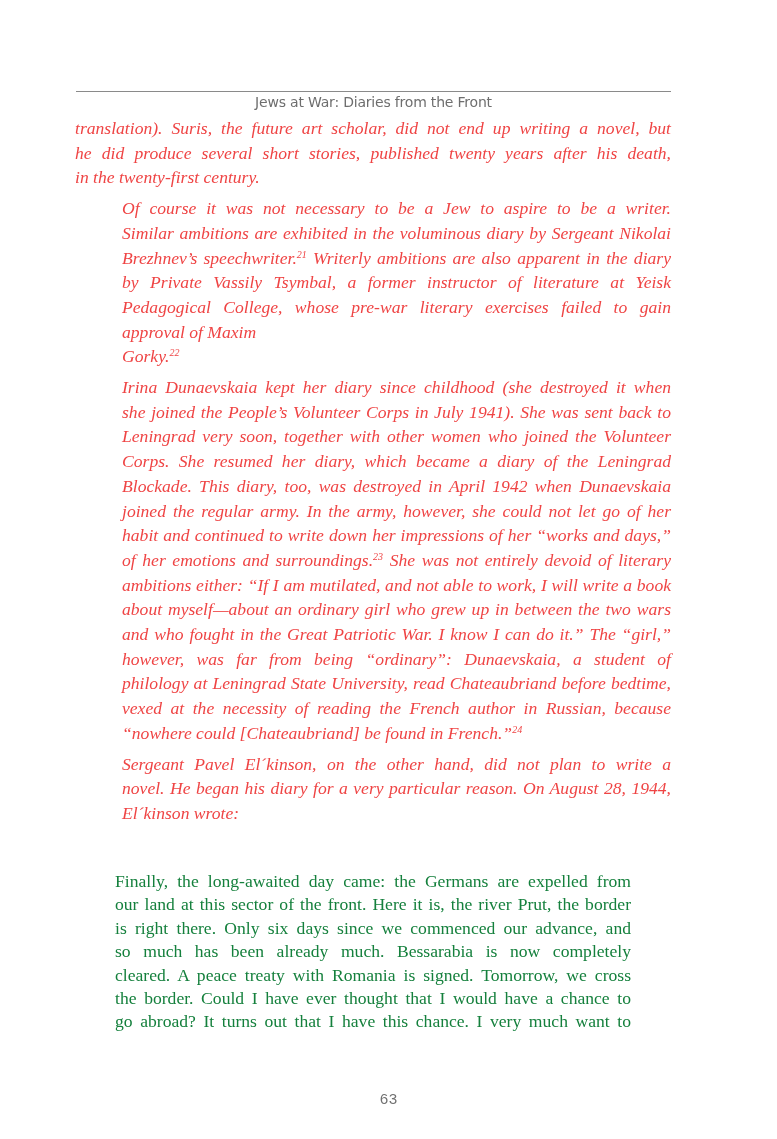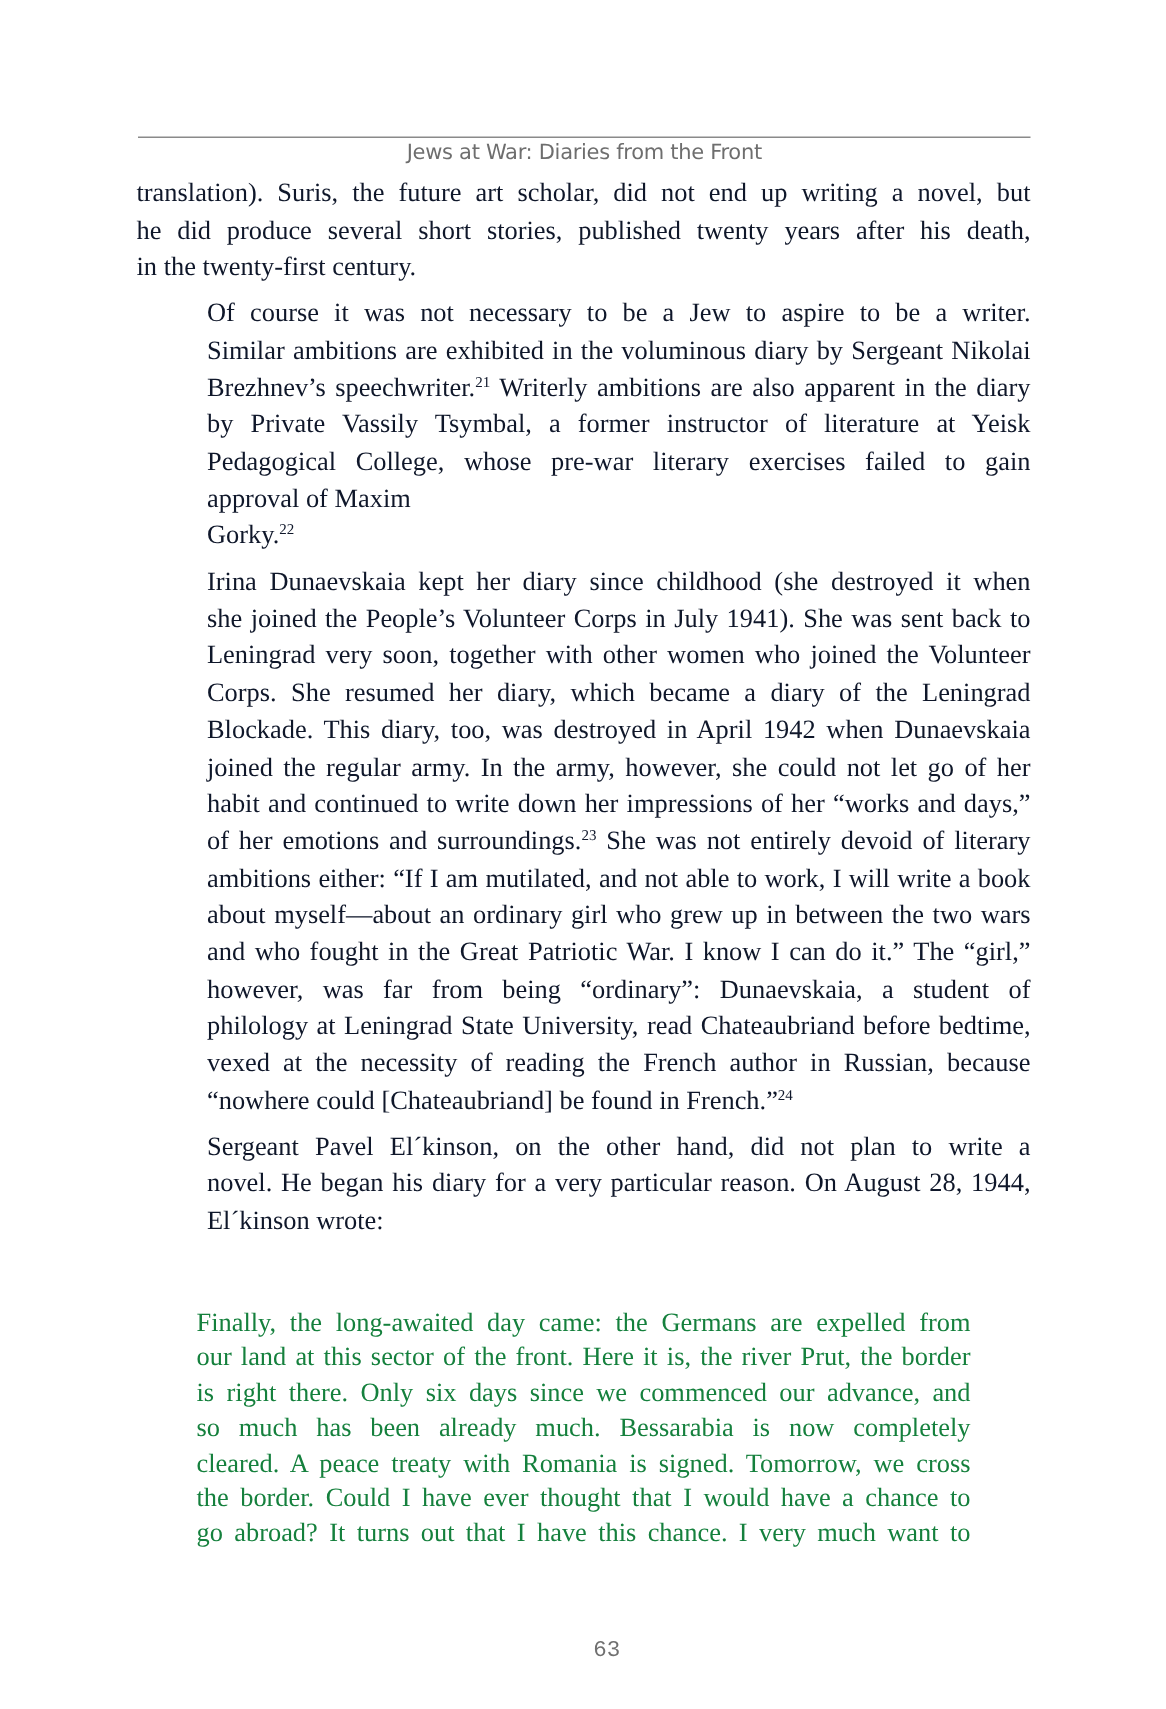--- a/index.html
+++ b/index.html
@@ -1,22 +1,22 @@
 <!DOCTYPE html>
 <html><head>
   <meta charset="utf-8">
   <style>
     html, body { margin: 0; padding: 0; background: #ffffff; }
     body { width: 777px; height: 1139px; position: relative; overflow: hidden; }
-    .page { position: absolute; left: 16px; top: 0; width: 754px; height: 1139px; }
+    .page { position: absolute; left: 0; top: 0; width: 754px; height: 1139px; }
     .header-rule { position: absolute; left: 76px; top: 91px; width: 595px; height: 1px; background: #8a8a8a; }
     .running-head { position: absolute; left: 76px; top: 94px; width: 595px; text-align: center;
       font-family: "DejaVu Sans", sans-serif; font-size: 14px; color: #6e6e6e; letter-spacing: -0.2px; }
     .body-text { position: absolute; left: 75px; top: 116px; width: 596px;
-      font-family: "Liberation Serif", serif; font-size: 17.6px; line-height: 24.7px; color: #0f172a; }
+      font-family: "Liberation Serif", serif; font-size: 17.6px; line-height: 24.7px; color: #ef4444; font-style: italic; }
     .para { margin: 0; text-align: justify; }
     .para.indent { text-indent: 47px; }
     .para + .para { margin-top: 6px; }
     .line { display: block; text-align: justify; text-align-last: justify; white-space: nowrap; }
     .line.last { text-align-last: left; }
     sup { font-size: 10px; vertical-align: 6px; line-height: 0; }
     .blockquote { position: absolute; left: 115px; top: 870px; width: 516px;
       font-family: "Liberation Serif", serif; font-size: 17.6px; line-height: 23.4px; color: #15803d; }
     .page-number { position: absolute; left: 0; width: 777px; top: 1092px; text-align: center;
       font-family: Liberation Mono, monospace; font-size: 15px; color: #707070; }

